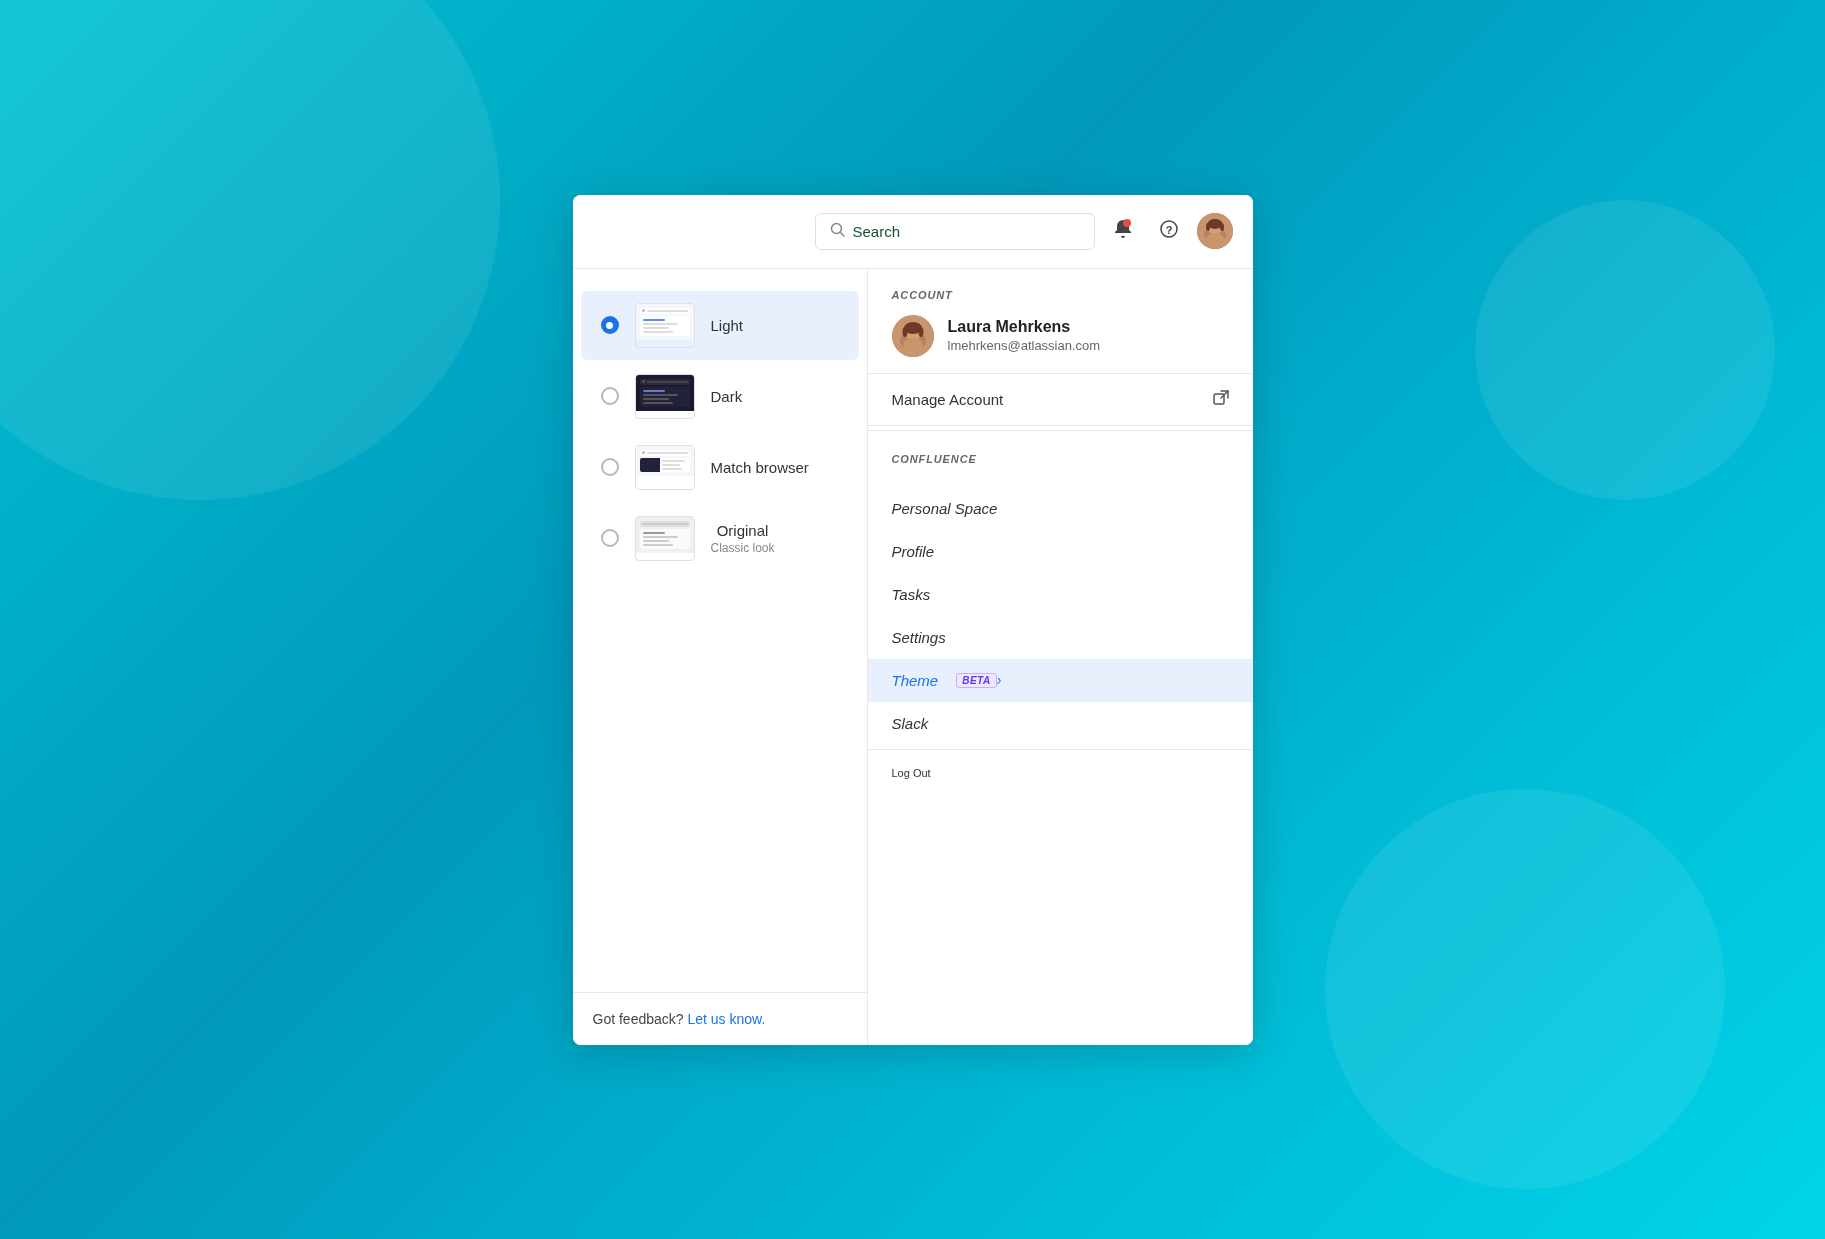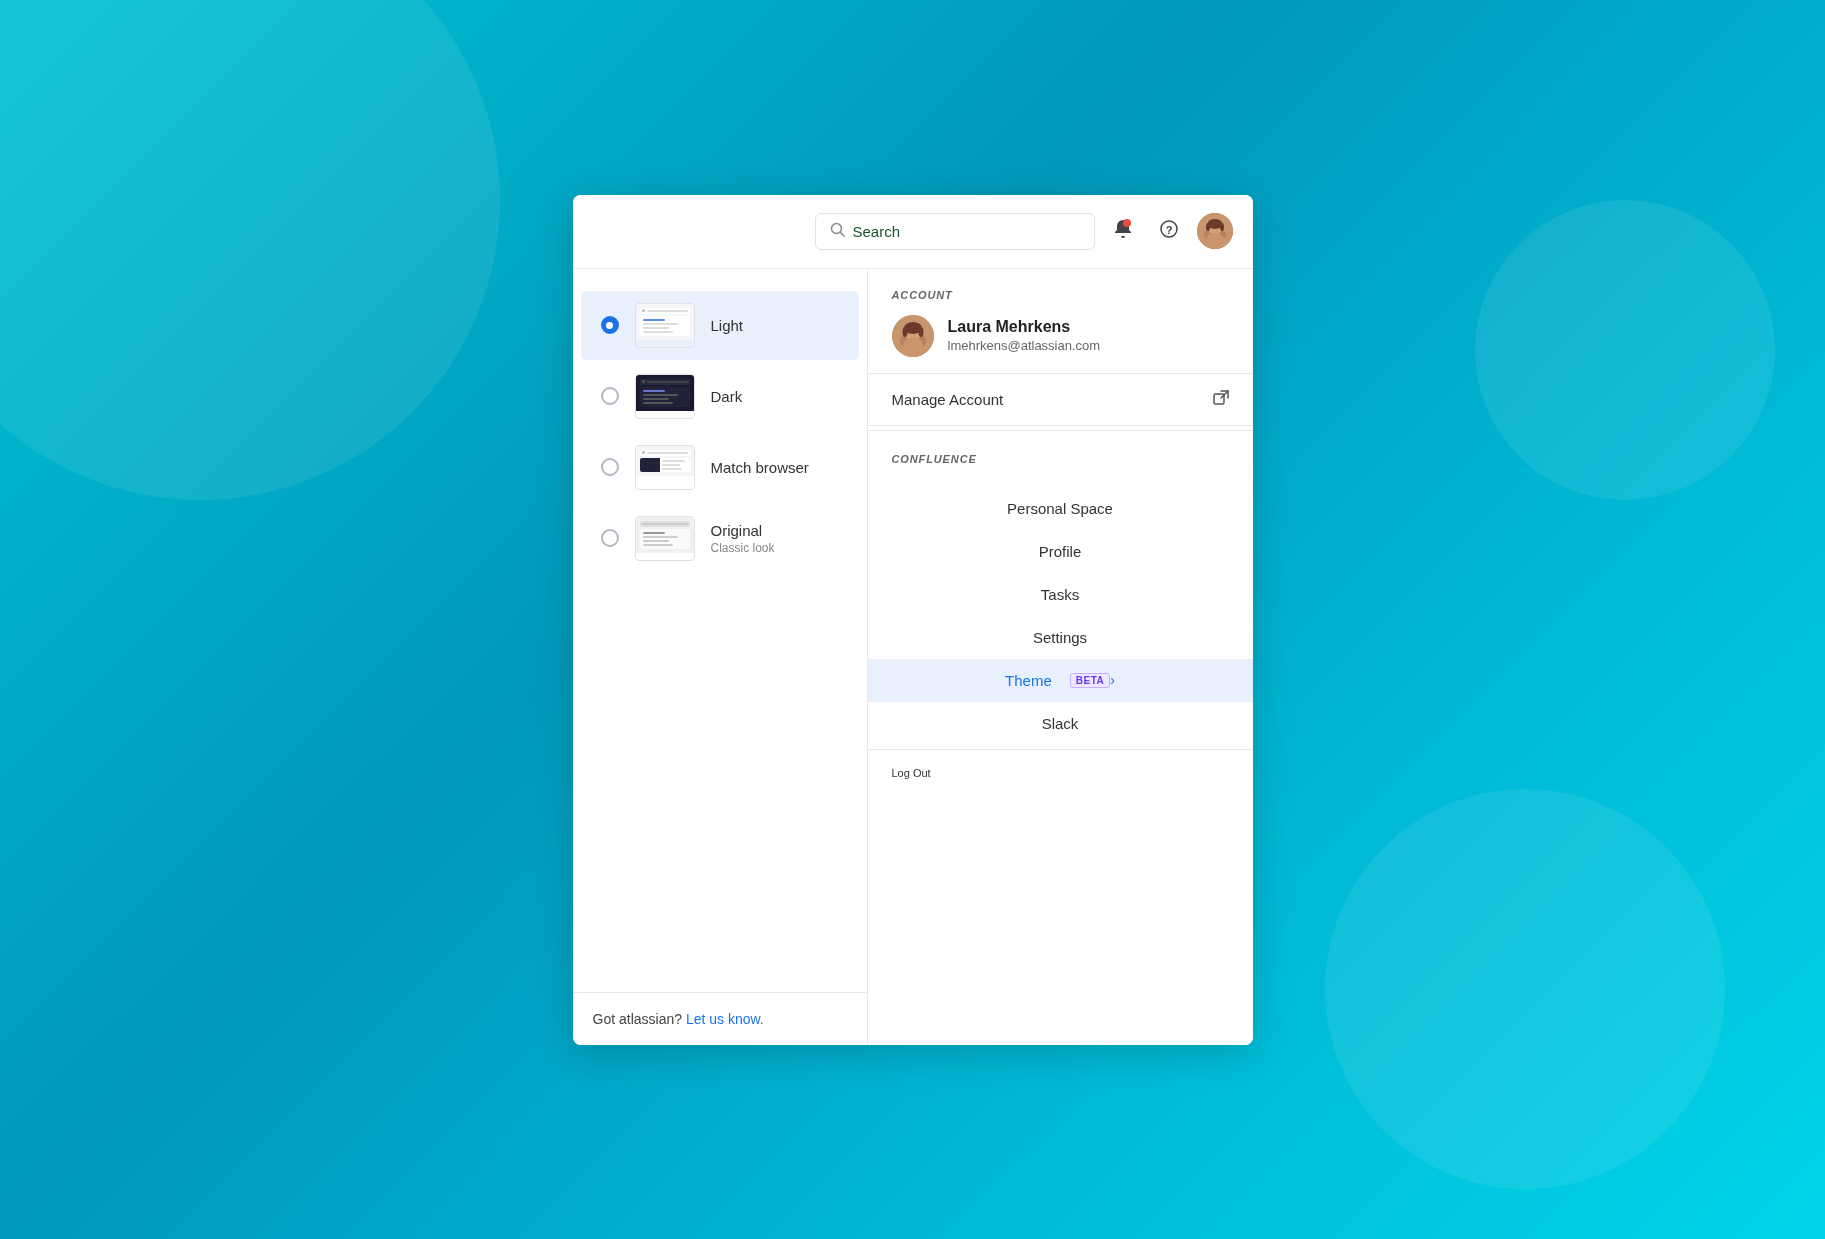--- a/index.html
+++ b/index.html
@@ -121,20 +121,21 @@
       padding: 0;
       display: flex;
       flex-direction: column;
       background: #fff;
       border-radius: 0 0 0 8px;
     }
 
     .theme-options {
       flex: 1;
       padding: 20px 0;
+      text-align: center;
     }
 
     .theme-option {
       display: flex;
       align-items: center;
       padding: 12px 20px;
       gap: 16px;
       cursor: pointer;
       border-radius: 6px;
       margin: 2px 8px;
@@ -385,25 +386,26 @@
 
     
     .confluence-section {
       padding: 18px 24px 8px;
     }
 
     
     .menu-item {
       display: flex;
       align-items: center;
-      justify-content: center;
+      justify-content: flex-start;
       padding: 13px 24px;
       cursor: pointer;
       font-size: 15px;
       color: #333;
+      font-style: italic;
     }
     .menu-item.active {
       background: #e8f0fe;
       color: #1a73e8;
     }
 
     .menu-item-left { display: flex; align-items: center; gap: 8px; }
     .beta-badge {
       display: inline-block;
       font-size: 10px;
@@ -566,21 +568,21 @@
           </div>
           <div>
             <div class="theme-label">Original</div>
             <div class="theme-sublabel">Classic look</div>
           </div>
         </div>
 
       </div>
 
       <div class="feedback-bar">
-        <span>Got atlassian?</span>
+        <span>Got feedback?</span>
         <a class="feedback-link">Let us know.</a>
       </div>
     </div>
 
     <div class="right-panel">
 
       <div class="account-section">
         <div class="section-label">ACCOUNT</div>
         <div class="user-info">
           <div class="user-avatar">

